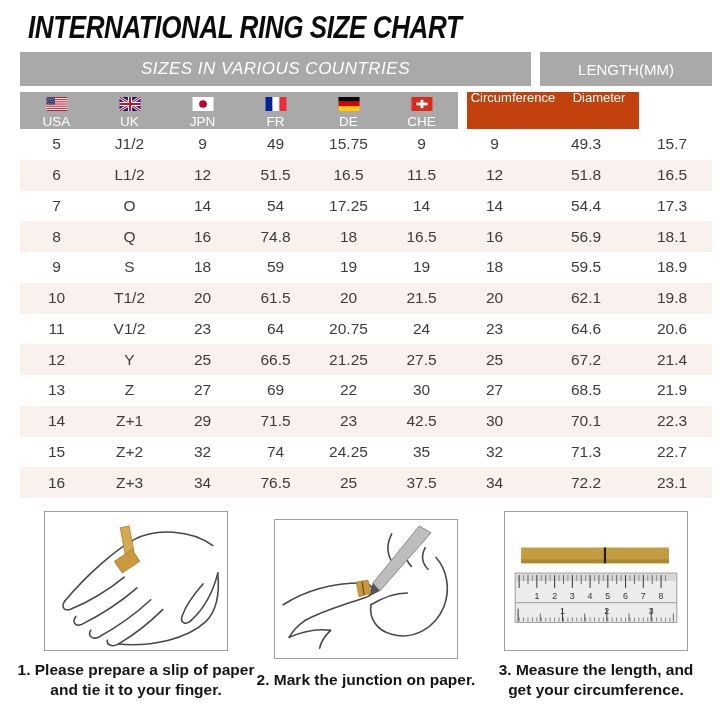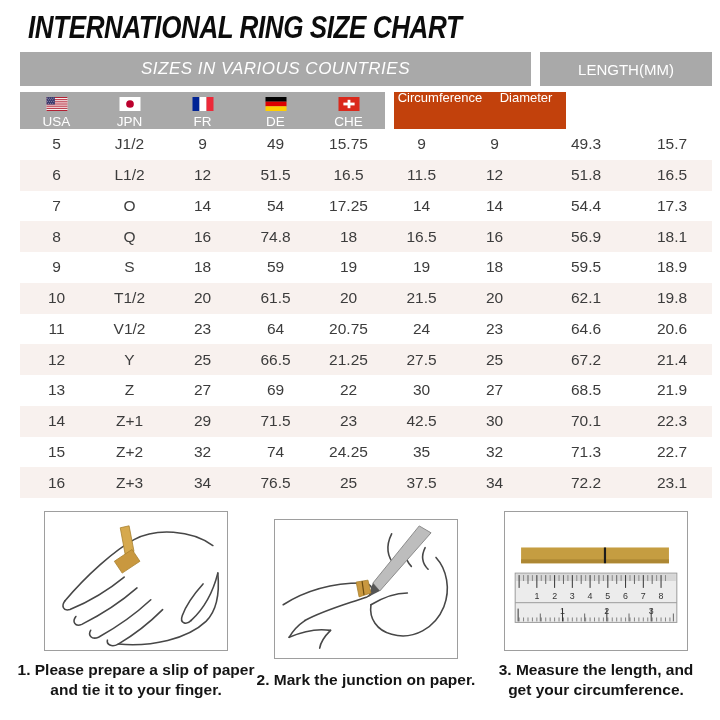--- a/index.html
+++ b/index.html
@@ -78,20 +78,32 @@
             <circle cx="15" cy="13" r="1.1"></circle>
             <circle cx="21" cy="13" r="1.1"></circle>
           <circle cx="6" cy="18" r="1.1"></circle>
             <circle cx="12" cy="18" r="1.1"></circle>
             <circle cx="18" cy="18" r="1.1"></circle>
         </g>
       </svg>
       <span class="country-code">USA</span>
     </div>
 
+    <div class="country-cell">
+      <svg class="flag" viewBox="0 0 60 40">
+        <rect width="60" height="40" fill="#012169"></rect>
+        <path d="M0 0 L60 40 M60 0 L0 40" stroke="#fff" stroke-width="8"></path>
+        <path d="M0 0 L60 40 M60 0 L0 40" stroke="#C8102E" stroke-width="3.5"></path>
+        <rect x="24" width="12" height="40" fill="#fff"></rect>
+          <rect y="14" width="60" height="12" fill="#fff"></rect>
+        <rect x="27" width="6" height="40" fill="#C8102E"></rect>
+          <rect y="17" width="60" height="6" fill="#C8102E"></rect>
+      </svg>
+      <span class="country-code">UK</span>
+    </div>
 
     <div class="country-cell">
       <svg class="flag" viewBox="0 0 60 40">
         <rect width="60" height="40" fill="#fff"></rect>
         <circle cx="30" cy="20" r="11" fill="#BC002D"></circle>
       </svg>
       <span class="country-code">JPN</span>
     </div>
 
     <div class="country-cell">

